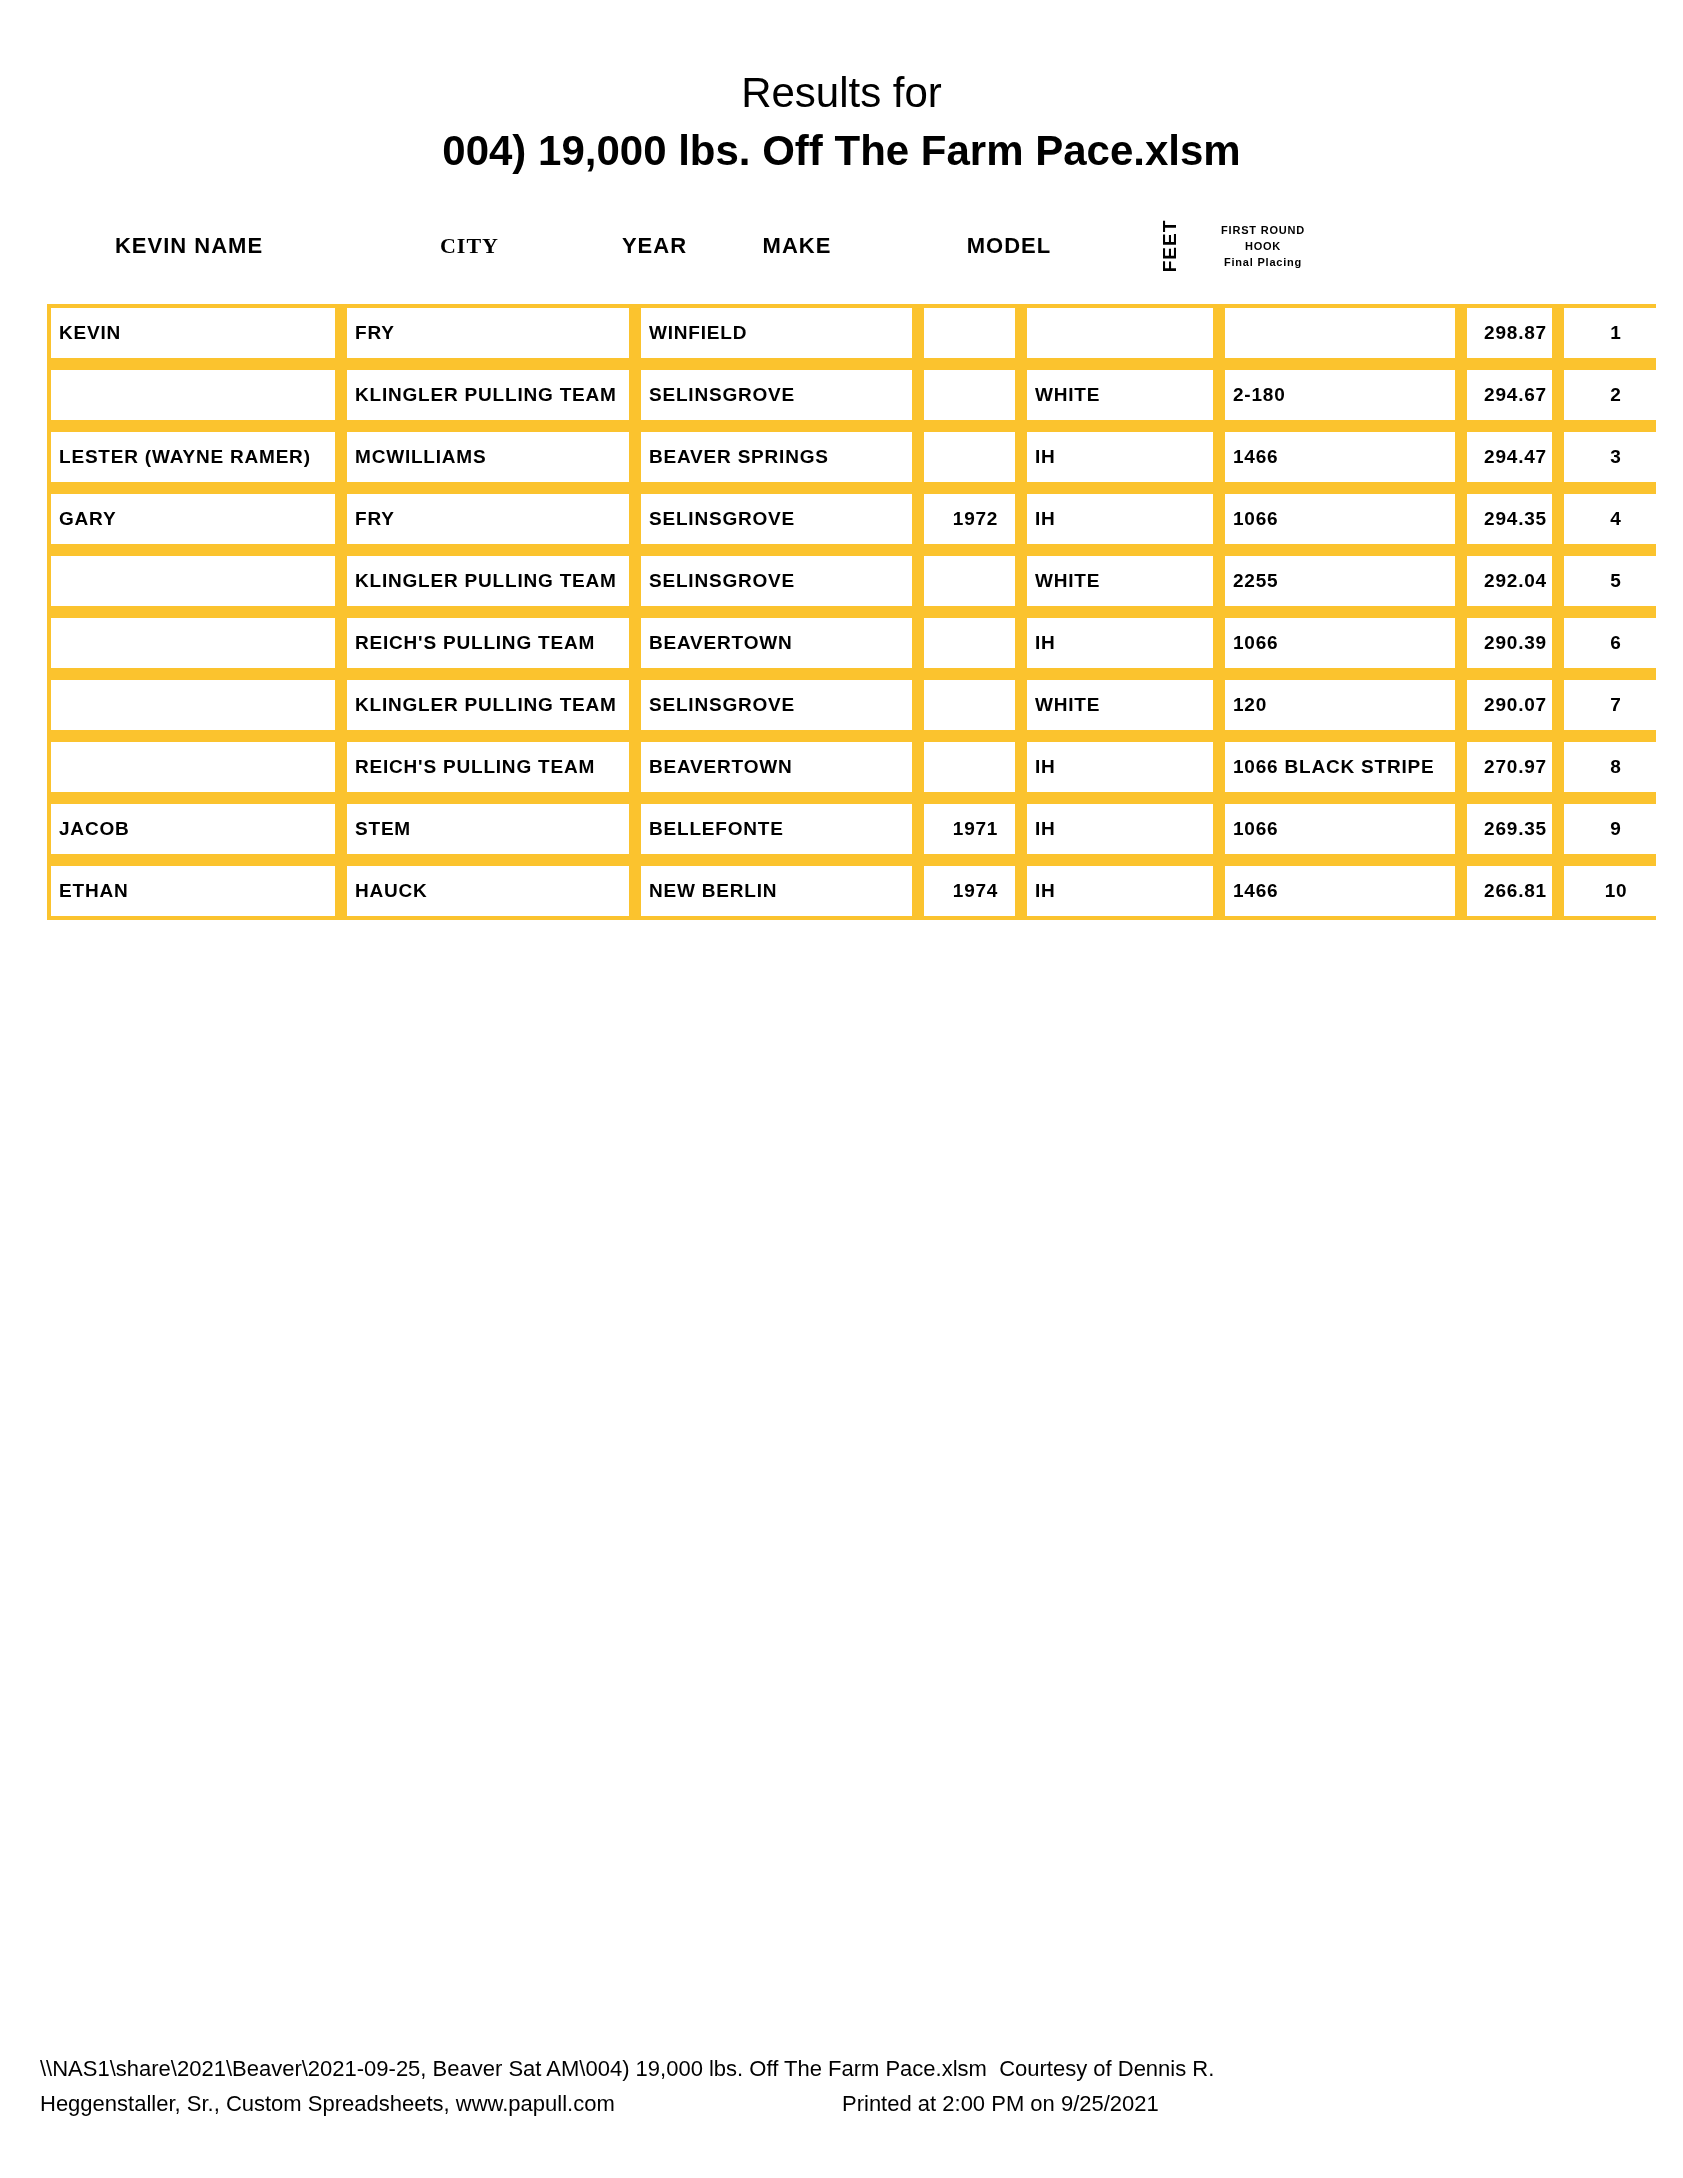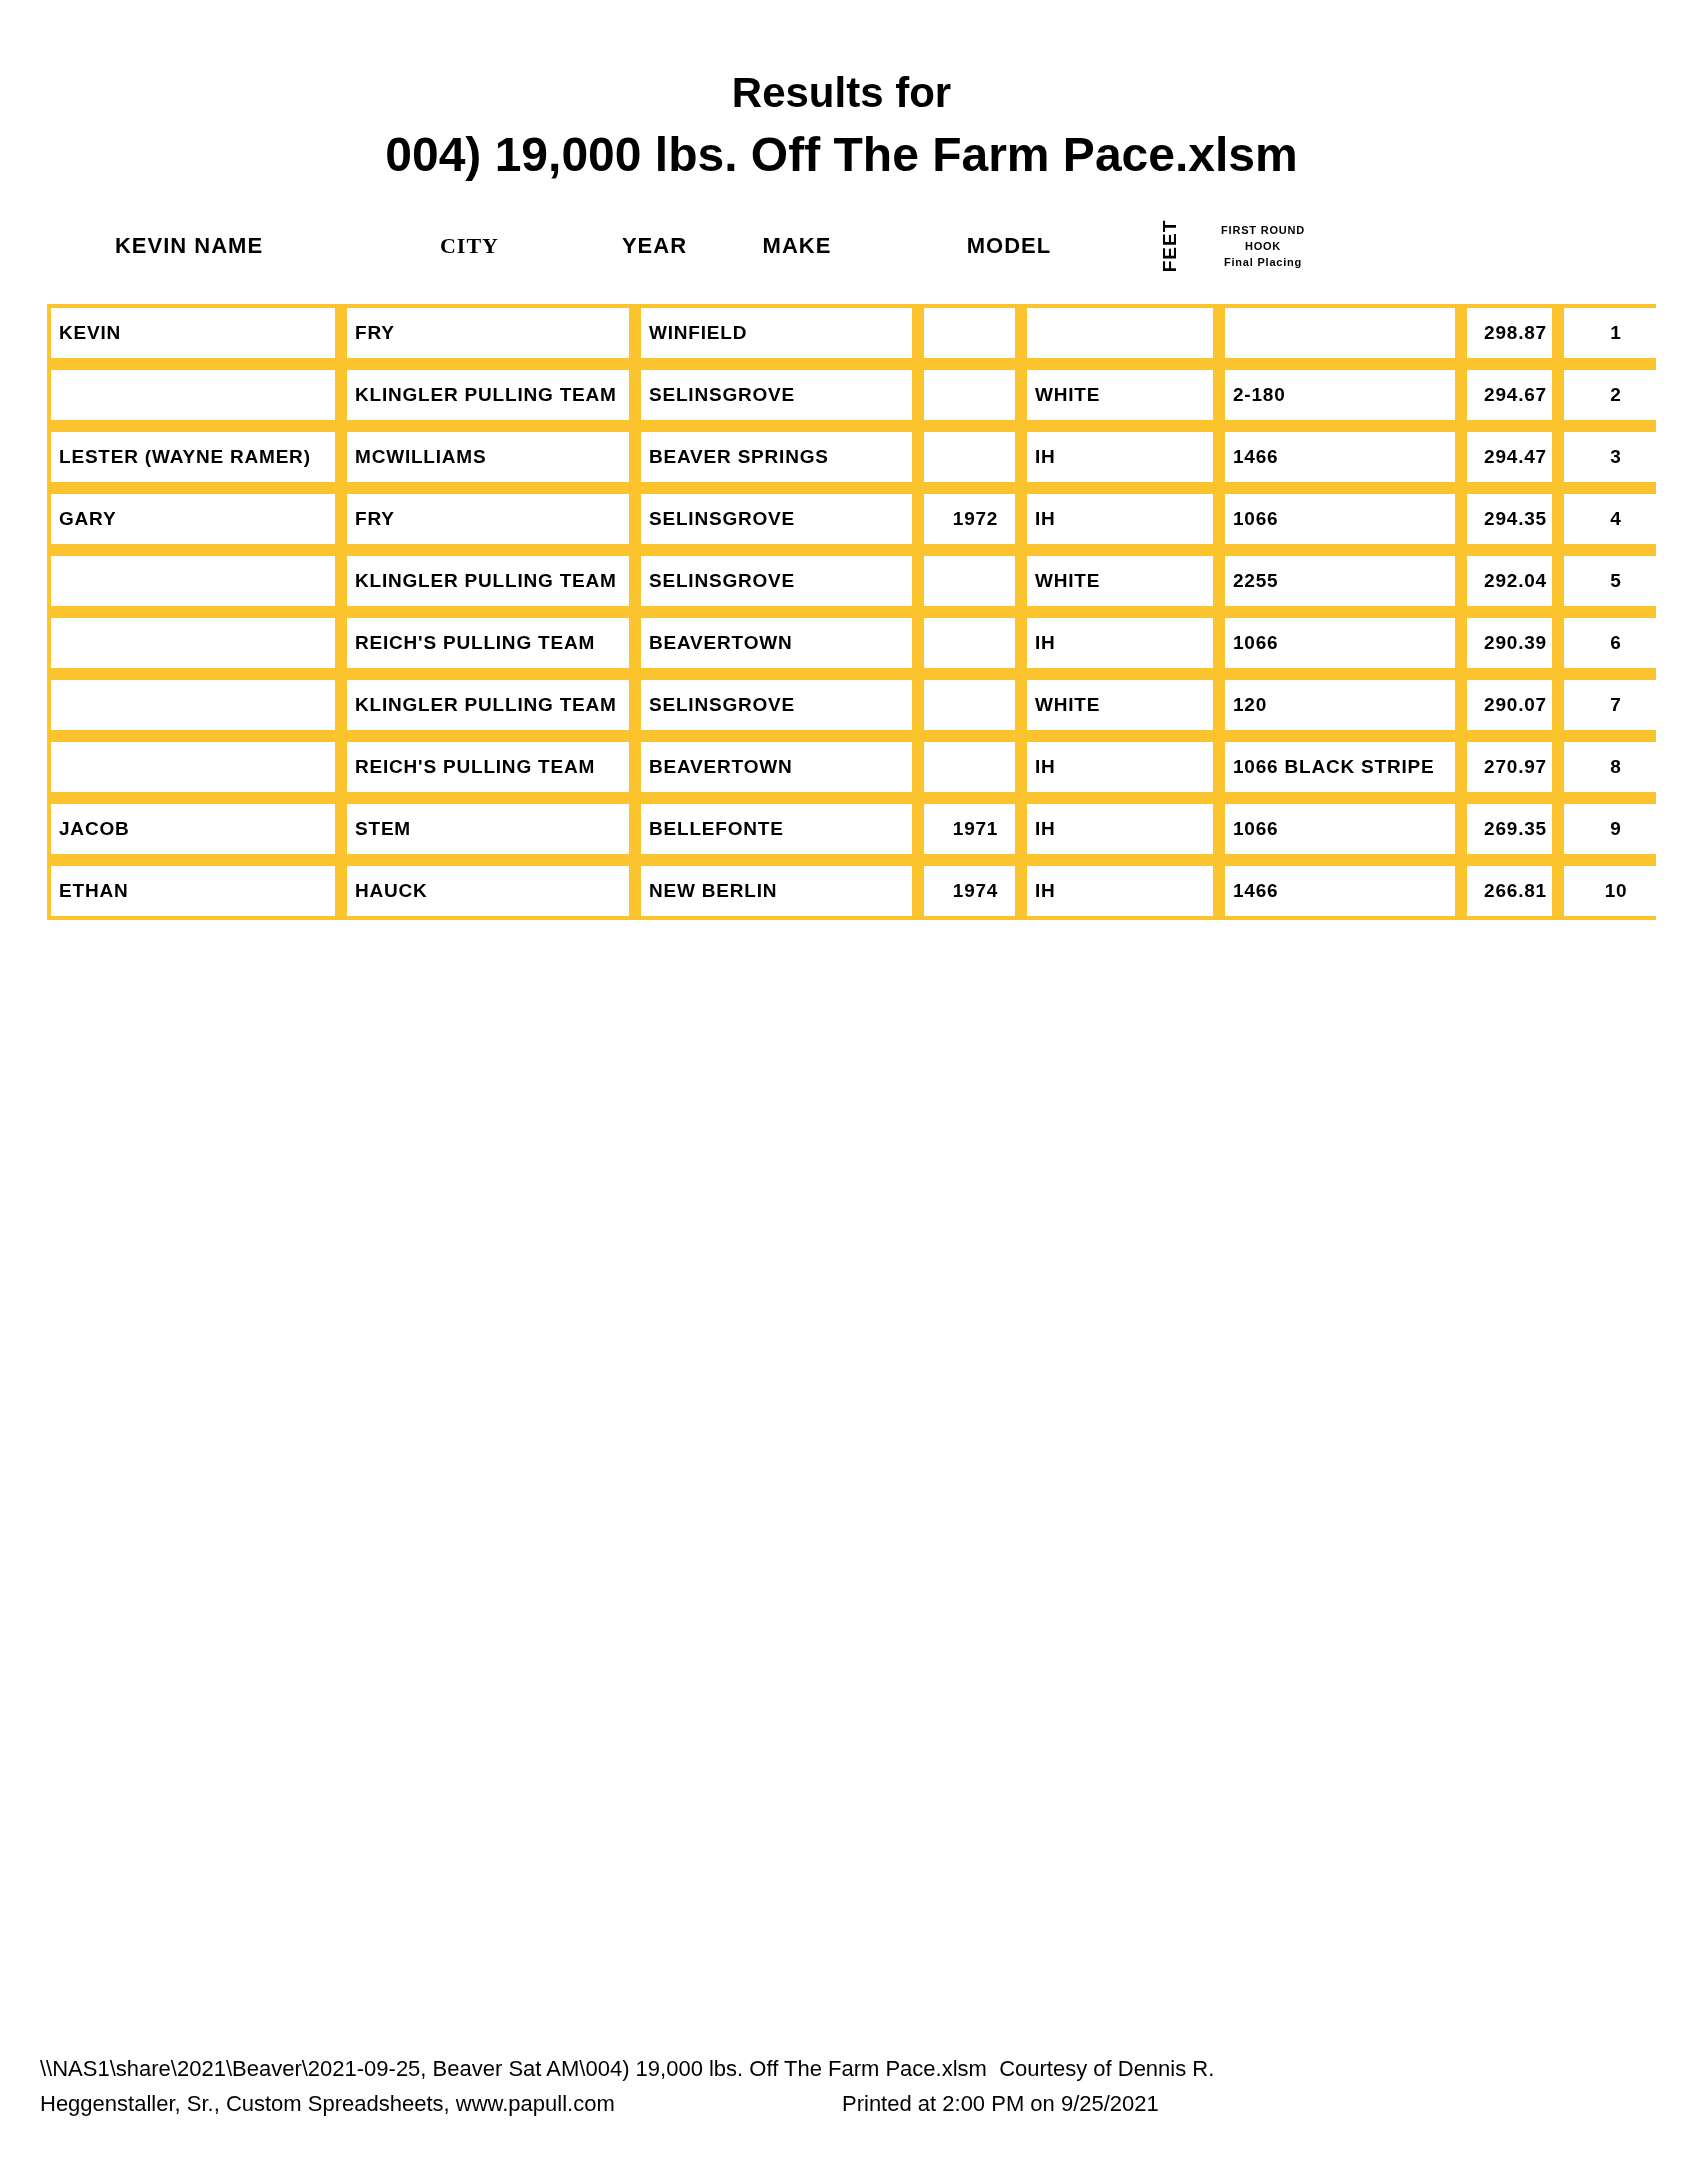--- a/index.html
+++ b/index.html
@@ -10,25 +10,25 @@
     position: relative;
     background: #ffffff;
     font-family: "Liberation Sans", sans-serif;
     font-weight: bold;
     color: #000;
   }
 
   
   .title1 {
     position: absolute; top: 69px; left: 0; width: 1683px;
-    text-align: center; font-size: 42px; font-weight: bold;
+    text-align: center; font-size: 42px; font-weight: normal;
   }
   .title2 {
     position: absolute; top: 127px; left: 0; width: 1683px;
-    text-align: center; font-size: 48px; font-weight: bold;
+    text-align: center; font-size: 42px; font-weight: bold;
   }
 
   
   .header-row {
     position: absolute; left: 46px; top: 203px; height: 86px;
     display: flex; align-items: center;
   }
   .hcell {
     display: flex; align-items: center; justify-content: center;
     height: 86px;

